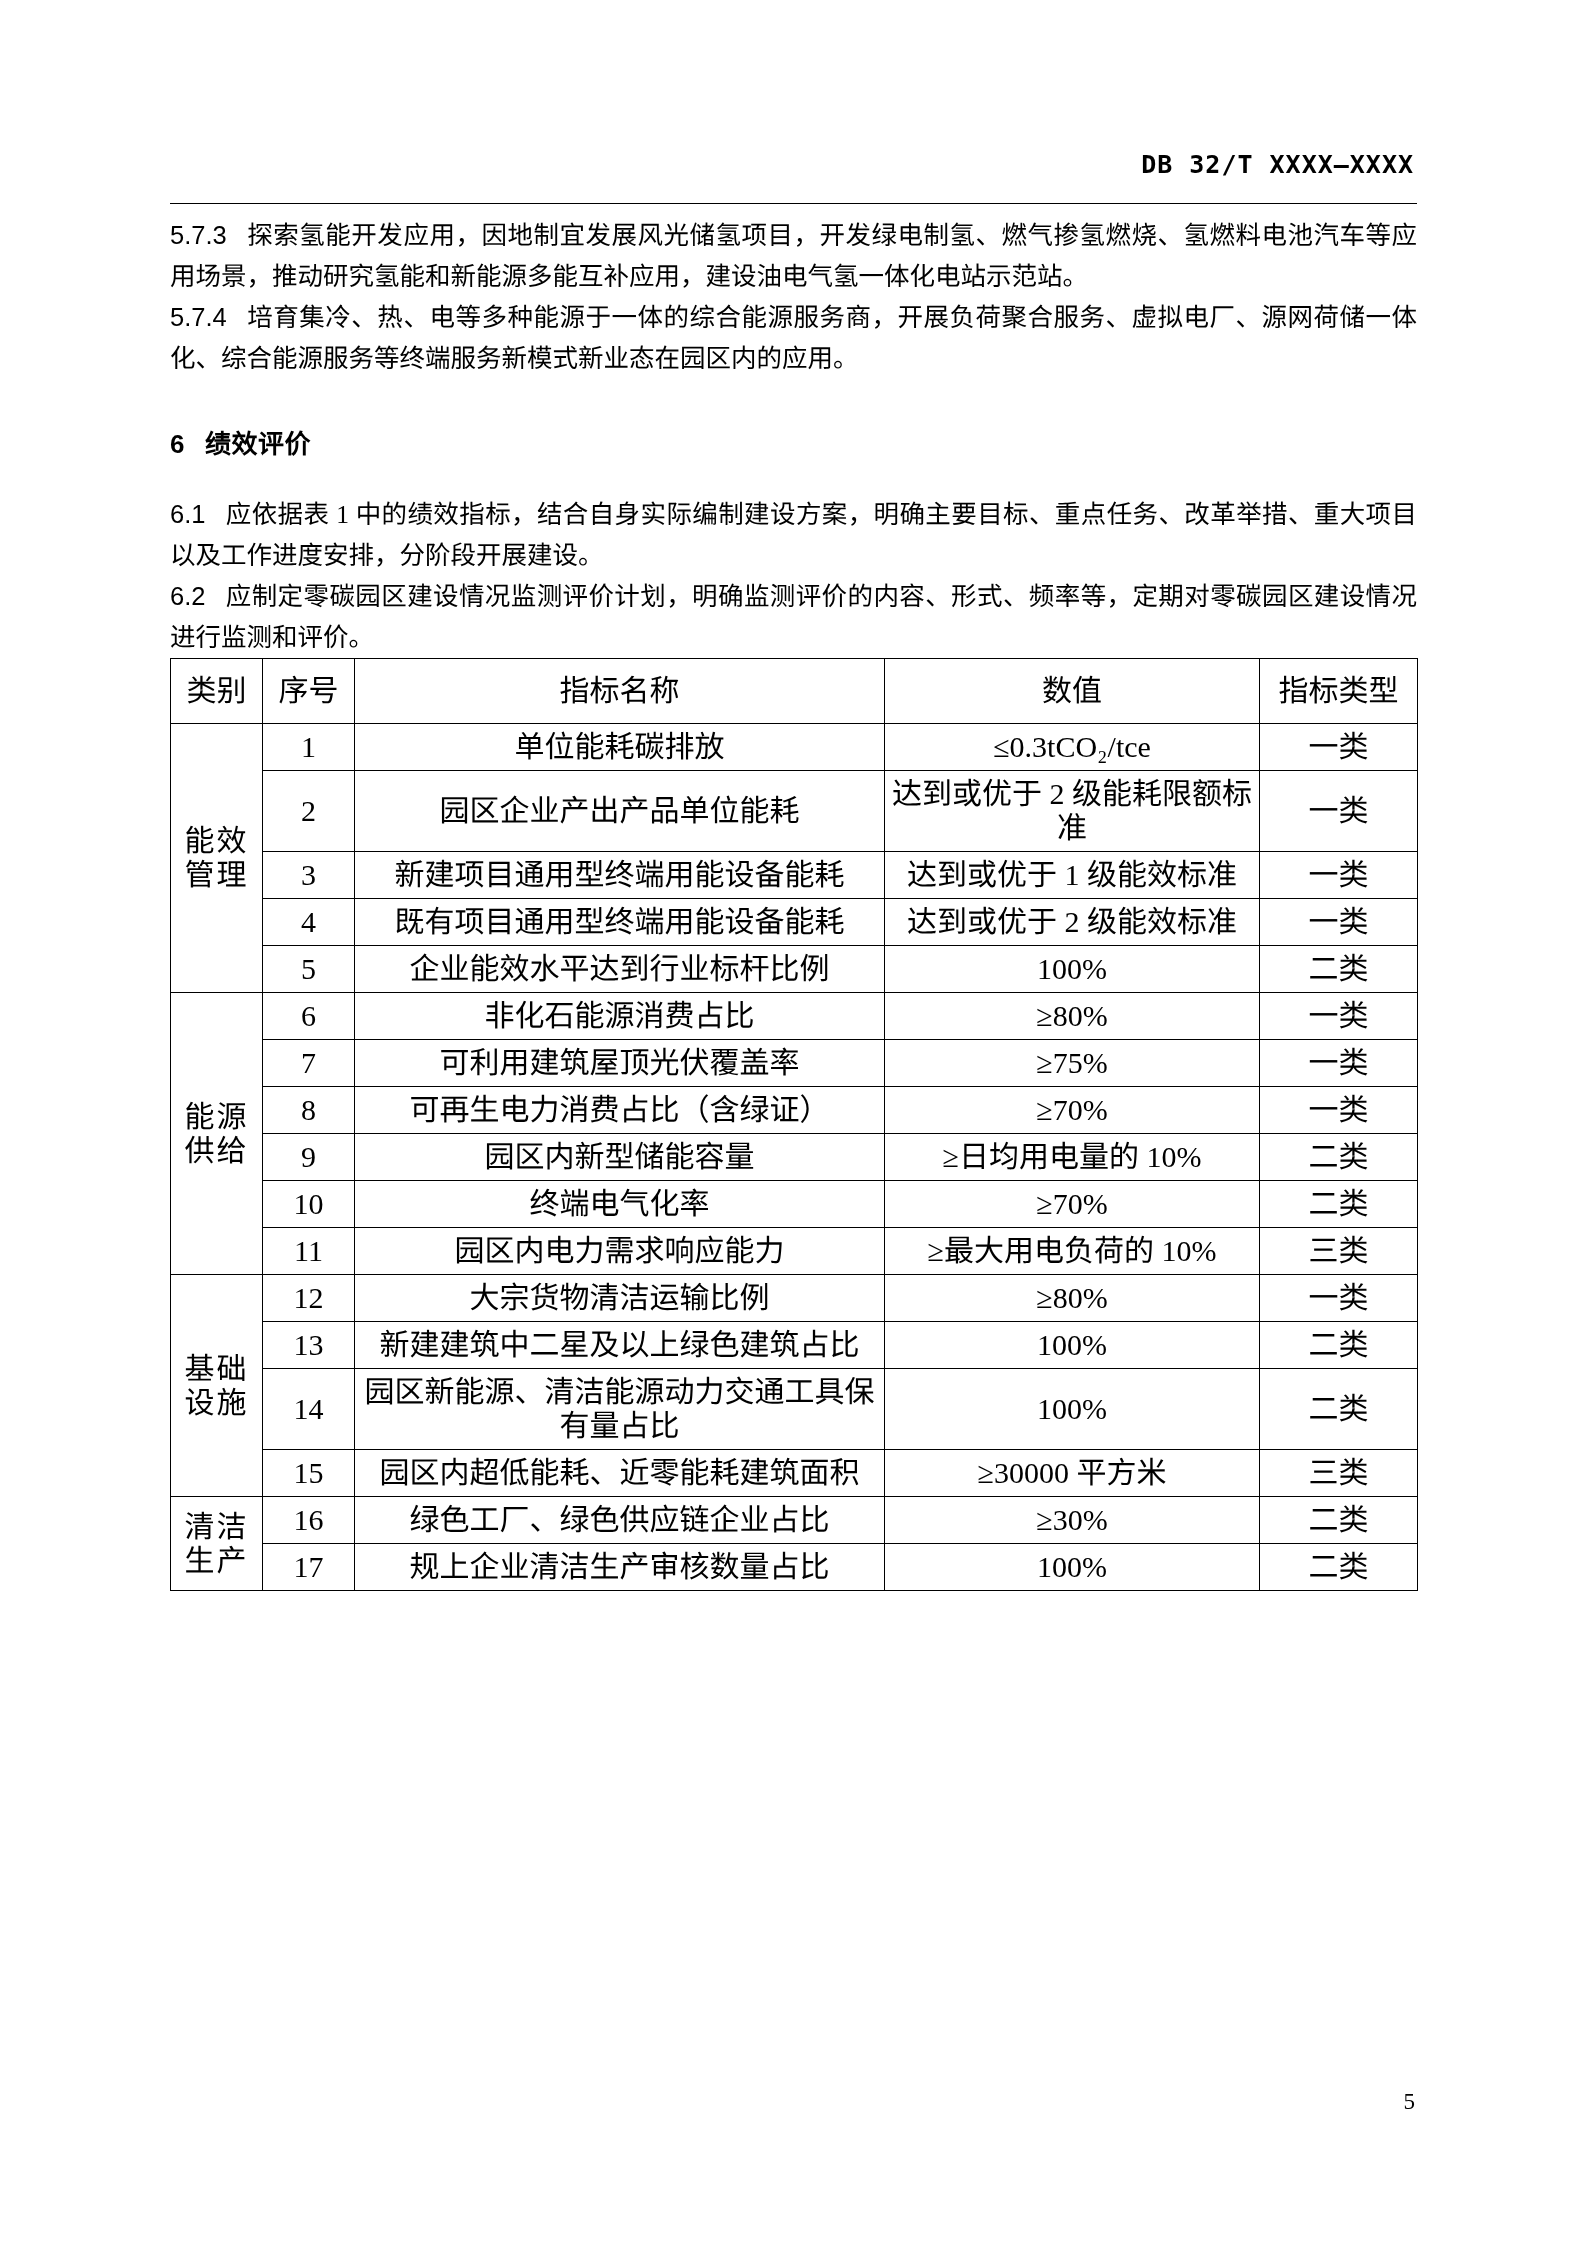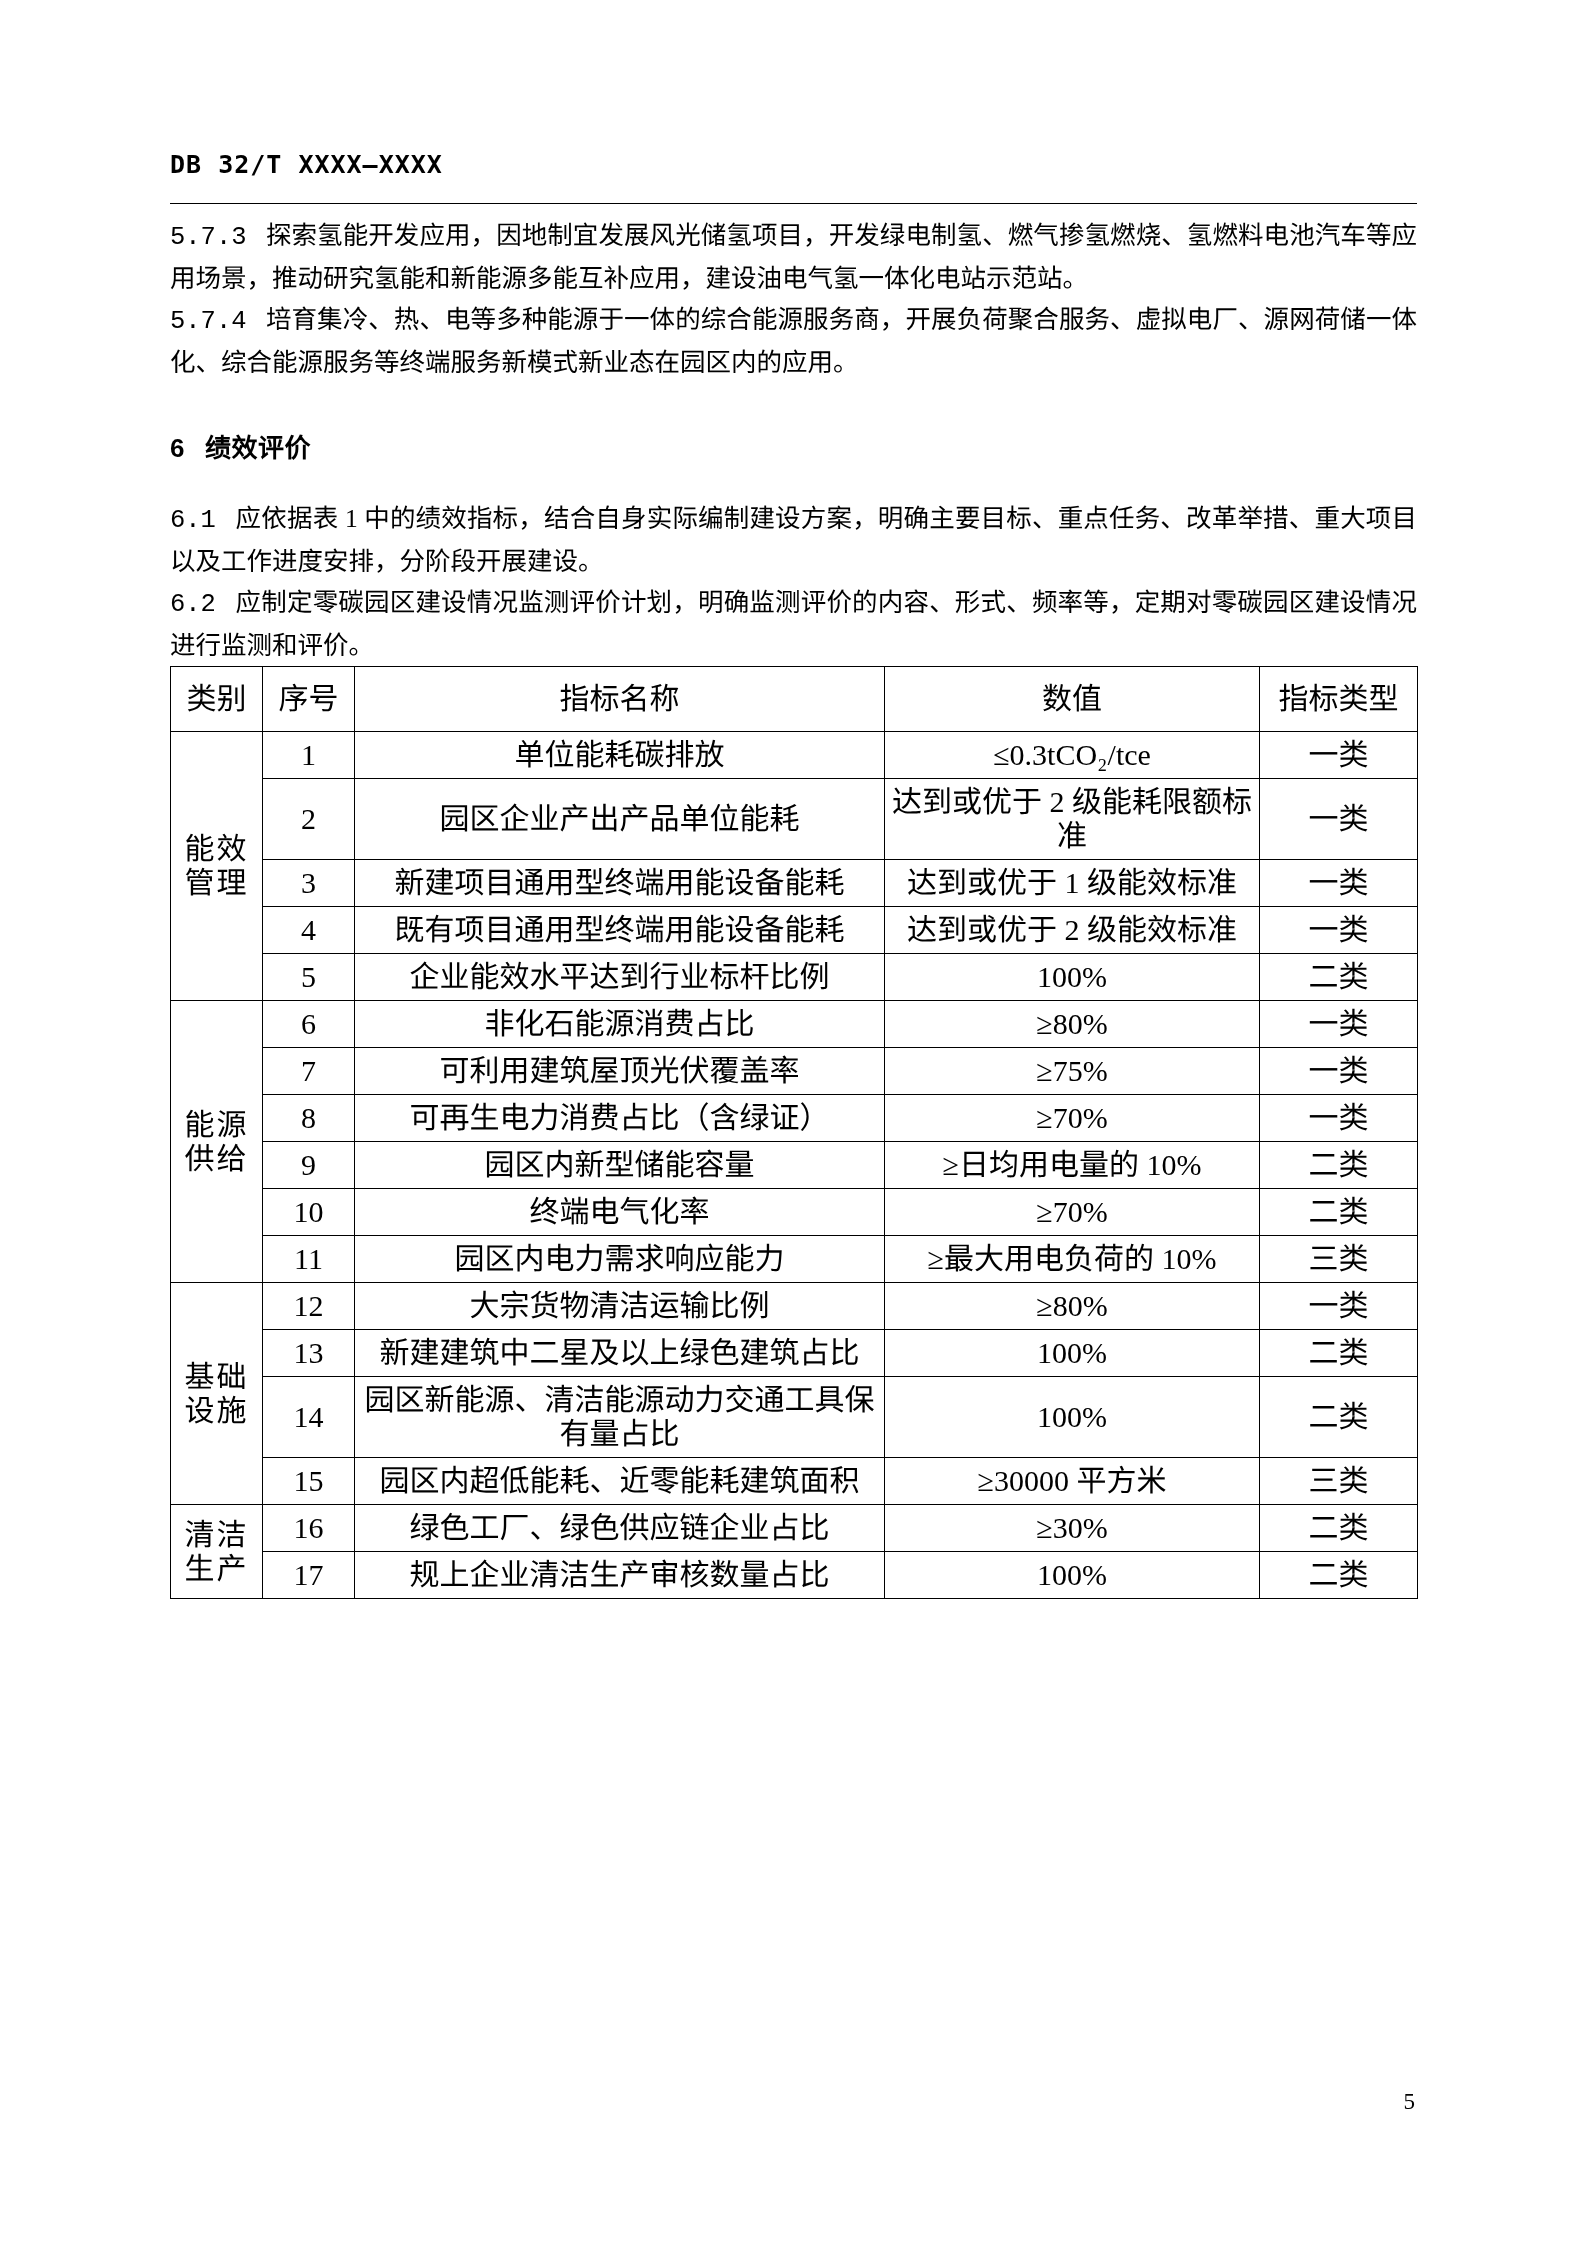--- a/index.html
+++ b/index.html
@@ -18,20 +18,21 @@
     color: #000000;
     overflow: hidden;
   }
   .content {
     position: absolute;
     left: 170px;
     right: 170px;
     top: 150px;
   }
   .header-line {
+    text-align: right;
     font-family: "DejaVu Sans Mono", "Liberation Mono", monospace;
     font-size: 25px;
     font-weight: bold;
     letter-spacing: 1px;
     margin-bottom: 36px;
     padding-right: 3px;
   }
   .topline {
     position: absolute;
     left: 170px;
@@ -40,21 +41,21 @@
     border-top: 1.6px solid #000;
   }
   p.para {
     font-size: 25.5px;
     line-height: 41px;
     margin: 0;
     text-align: justify;
     text-justify: inter-ideograph;
   }
   .num {
-    font-family: Liberation Mono, monospace;
+    font-family: Liberation Sans, sans-serif;
   }
   h2.section {
     font-family: "Liberation Sans", sans-serif;
     font-size: 26px;
     font-weight: bold;
     margin: 44px 0 34px 0;
     letter-spacing: 0.5px;
   }
   h2.section .sec-num {
     margin-right: 20px;

